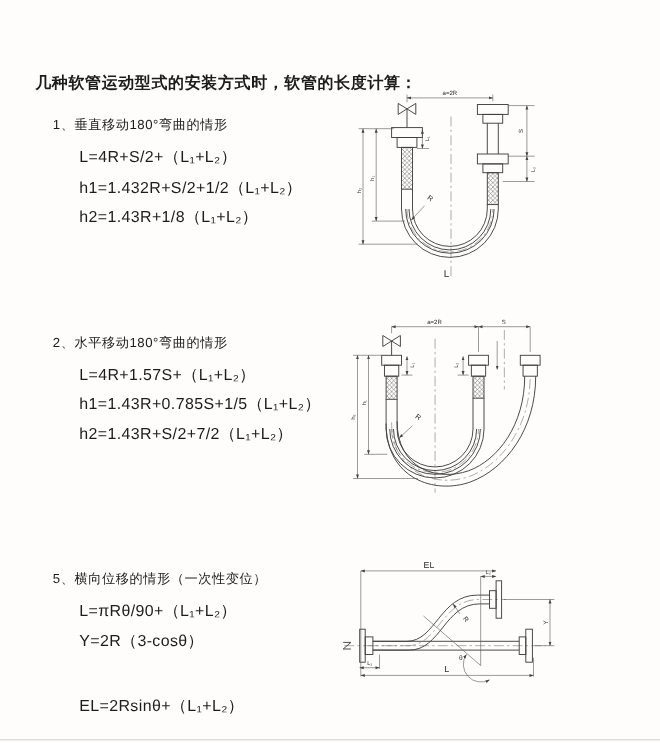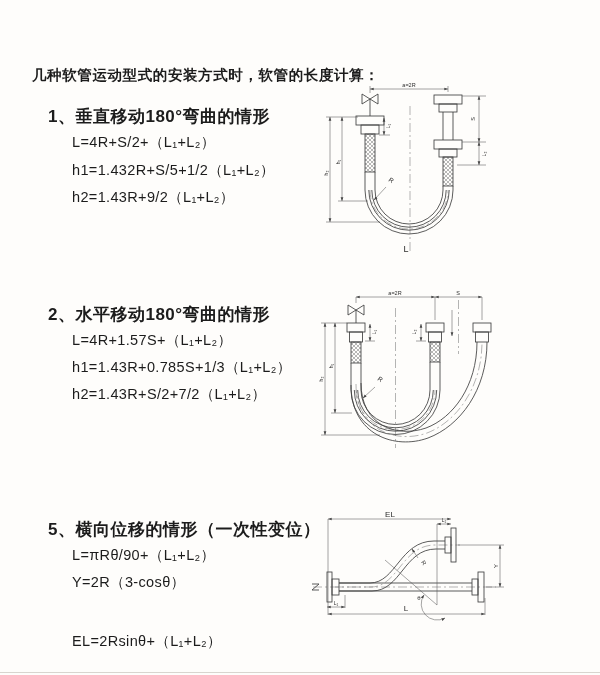--- a/index.html
+++ b/index.html
@@ -2,43 +2,43 @@
 <html><head>
 <meta charset="utf-8">
 <style>
   html,body{margin:0;padding:0;}
   body{
     width:600px;height:675px;position:relative;overflow:hidden;
     background:#fefdfb;color:#1c1c1c;
     font-family:"Liberation Sans","DejaVu Sans",sans-serif;
   }
   .title{position:absolute;left:32px;top:22px;font-size:14.5px;font-weight:700;letter-spacing:.6px;margin-top:44px;}
-  .heading{position:absolute;left:48px;font-size:17px;font-weight:700;letter-spacing:.5px;}
+  .heading{position:absolute;left:48px;font-size:12px;font-weight:400;letter-spacing:.5px;}
   .formula{position:absolute;left:72px;font-size:14.5px;letter-spacing:.35px;text-align:center;}
   svg{position:absolute;overflow:visible;}
   svg text{font-family:"Liberation Sans","DejaVu Sans",sans-serif;fill:#2c2c2c;stroke:none;}
   .obj{stroke:#3f3f3f;stroke-width:.85;fill:none;}
   .dim{stroke:#5a5a5a;stroke-width:.55;fill:none;}
   .cl{stroke:#6a6a6a;stroke-width:.5;fill:none;stroke-dasharray:9,3,2,3;}
   .hatchfill{stroke:#3f3f3f;stroke-width:.85;}
   .bottom-edge{position:absolute;left:0;top:672px;width:600px;height:1px;background:#d8d5cf;}
 </style>
 </head>
 <body>
 
 <div class="title">几种软管运动型式的安装方式时，软管的长度计算：</div>
 
 <div class="heading" style="top:105px">1、垂直移动180°弯曲的情形</div>
 <div class="formula" style="top:133px">L=4R+S/2+（L₁+L₂）</div>
-<div class="formula" style="top:161px">h1=1.432R+S/5+1/2（L₁+L₂）</div>
-<div class="formula" style="top:188px">h2=1.43R+9/2（L₁+L₂）</div>
+<div class="formula" style="top:161px">h1=1.432R+S/2+1/2（L₁+L₂）</div>
+<div class="formula" style="top:188px">h2=1.43R+1/8（L₁+L₂）</div>
 
 <div class="heading" style="top:303px">2、水平移动180°弯曲的情形</div>
 <div class="formula" style="top:331px">L=4R+1.57S+（L₁+L₂）</div>
-<div class="formula" style="top:358px">h1=1.43R+0.785S+1/3（L₁+L₂）</div>
+<div class="formula" style="top:358px">h1=1.43R+0.785S+1/5（L₁+L₂）</div>
 <div class="formula" style="top:385px">h2=1.43R+S/2+7/2（L₁+L₂）</div>
 
 <div class="heading" style="top:518px">5、横向位移的情形（一次性变位）</div>
 <div class="formula" style="top:546px">L=πRθ/90+（L₁+L₂）</div>
 <div class="formula" style="top:573px">Y=2R（3-cosθ）</div>
 <div class="formula" style="top:632px">EL=2Rsinθ+（L₁+L₂）</div>
 
 <svg style="left:300px;top:70px" width="290" height="190" viewBox="0 0 290 190">
   <defs>
     <marker id="m1" viewBox="0 0 10 10" refX="9.5" refY="5" markerWidth="7" markerHeight="7" orient="auto-start-reverse">

